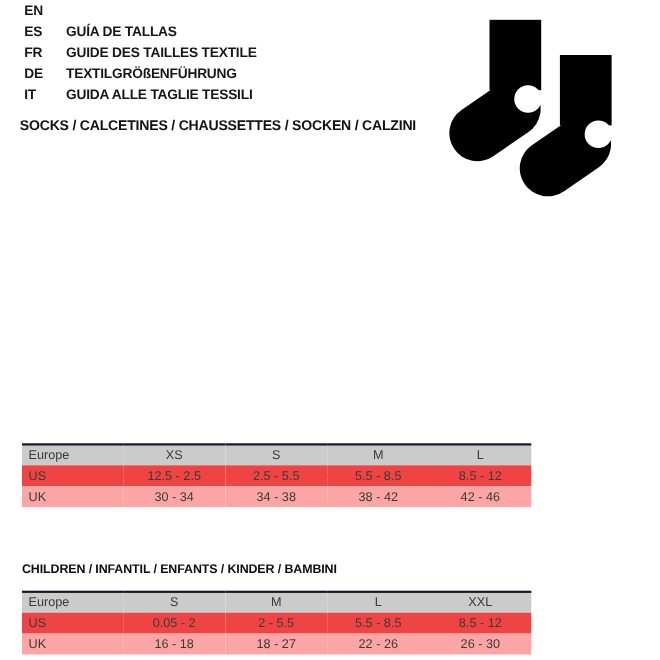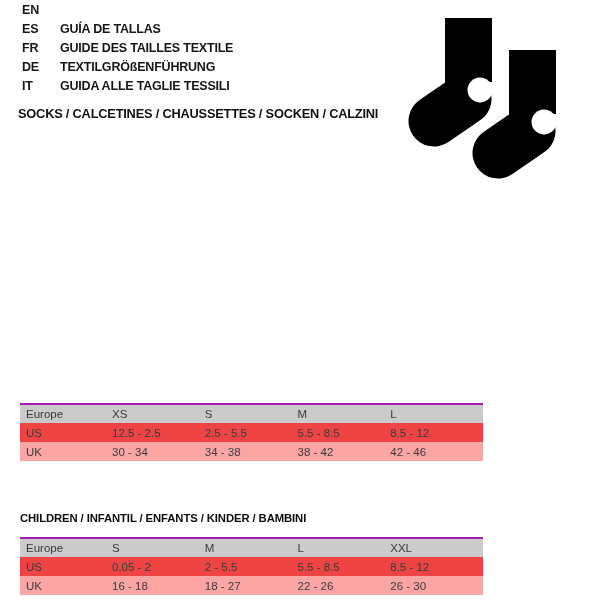--- a/index.html
+++ b/index.html
@@ -40,25 +40,25 @@
   .table-title {
     font-weight:700; font-size:11.3px; letter-spacing:-0.1px; color:#0d0d0d;
     white-space:nowrap; margin-bottom:13px;
   }
   table.size-table {
     border-collapse:collapse; width:463px; table-layout:fixed;
   }
   table.size-table col.region-col { width:92px; }
   table.size-table th, table.size-table td {
     font-size:11.5px; font-weight:400; color:#3a3a3a;
-    text-align:left; vertical-align:middle;
+    text-align:center; vertical-align:middle;
     height:18px; padding:0;
   }
   table.size-table thead th {
-    background:#cbcbcb; border-top:2px solid #a21caf; height:19px;
+    background:#cbcbcb; border-top:2px solid #0f172a; height:19px;
   }
   table.size-table th:first-child,
   table.size-table td:first-child { text-align:left; padding-left:6px; }
   table.size-table tbody tr td { height:19px; background:#ef4444; }
   table.size-table tbody tr.alt td { background:#fca5a5; }
 </style>
 </head>
 <body>
 
 <div class="lang-block">

